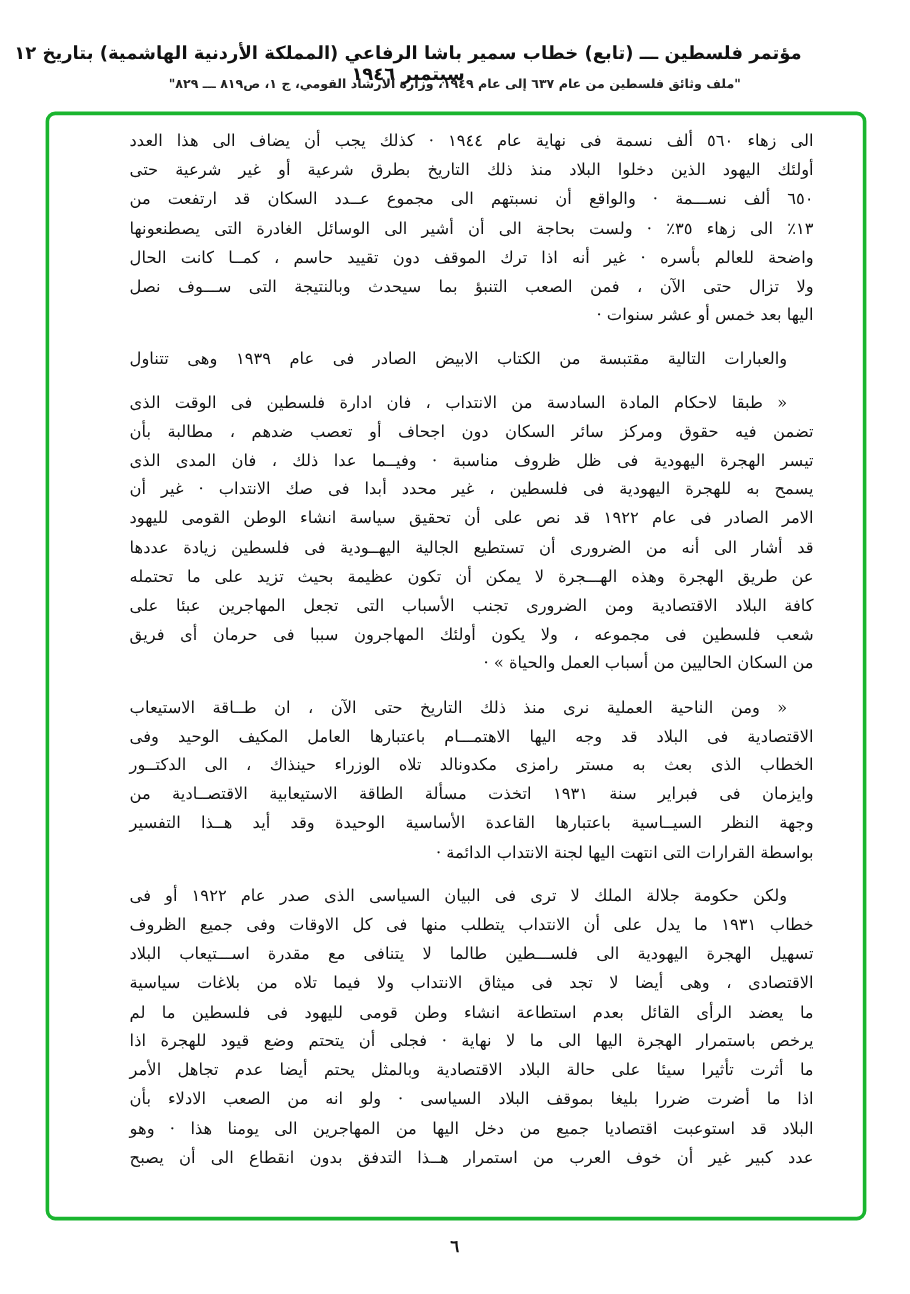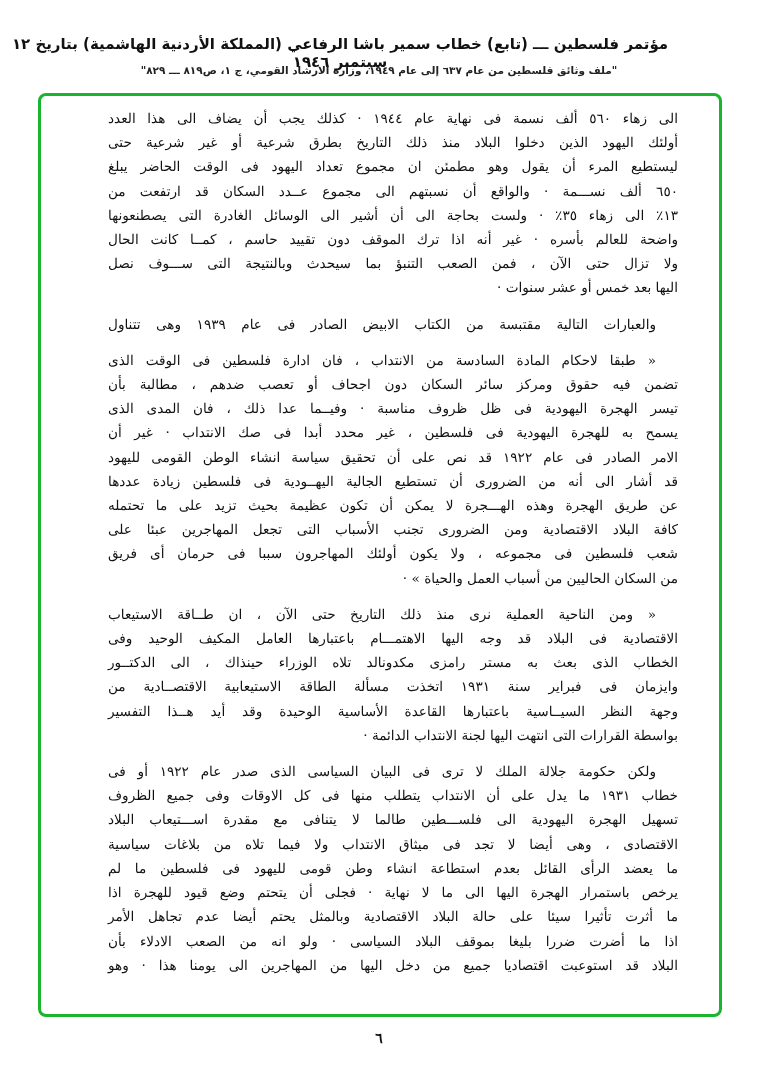--- a/index.html
+++ b/index.html
@@ -26,21 +26,20 @@
 
 <div class="header-title">مؤتمر فلسطين ـــ (تابع) خطاب سمير باشا الرفاعي (المملكة الأردنية الهاشمية) بتاريخ ١٢ سبتمبر ١٩٤٦</div>
 <div class="header-source">"ملف وثائق فلسطين من عام ٦٣٧ إلى عام ١٩٤٩، وزارة الارشاد القومي، ج ١، ص٨١٩ ـــ ٨٢٩"</div>
 
 <div class="frame" style="border-color: rgb(25, 181, 46);"></div>
 
 <div class="content">
   <p>
     <span class="ln">الى زهاء ٥٦٠ ألف نسمة فى نهاية عام ١٩٤٤ · كذلك يجب أن يضاف الى هذا العدد</span>
     <span class="ln">أولئك اليهود الذين دخلوا البلاد منذ ذلك التاريخ بطرق شرعية أو غير شرعية حتى</span>
-    <span class="ln">ليستطيع المرء أن يقول وهو مطمئن ان مجموع تعداد اليهود فى الوقت الحاضر يبلغ</span>
     <span class="ln">٦٥٠ ألف نســـمة · والواقع أن نسبتهم الى مجموع عــدد السكان قد ارتفعت من</span>
     <span class="ln">١٣٪ الى زهاء ٣٥٪ · ولست بحاجة الى أن أشير الى الوسائل الغادرة التى يصطنعونها</span>
     <span class="ln">واضحة للعالم بأسره · غير أنه اذا ترك الموقف دون تقييد حاسم ، كمــا كانت الحال</span>
     <span class="ln">ولا تزال حتى الآن ، فمن الصعب التنبؤ بما سيحدث وبالنتيجة التى ســـوف نصل</span>
     <span class="ln last">اليها بعد خمس أو عشر سنوات ·</span>
   </p>
   <p class="gap">
     <span class="ln indent">والعبارات التالية مقتبسة من الكتاب الابيض الصادر فى عام ١٩٣٩ وهى تتناول</span>
   </p>
   <p class="gap">
@@ -66,16 +65,17 @@
   <p class="gap">
     <span class="ln indent">ولكن حكومة جلالة الملك لا ترى فى البيان السياسى الذى صدر عام ١٩٢٢ أو فى</span>
     <span class="ln">خطاب ١٩٣١ ما يدل على أن الانتداب يتطلب منها فى كل الاوقات وفى جميع الظروف</span>
     <span class="ln">تسهيل الهجرة اليهودية الى فلســـطين طالما لا يتنافى مع مقدرة اســـتيعاب البلاد</span>
     <span class="ln">الاقتصادى ، وهى أيضا لا تجد فى ميثاق الانتداب ولا فيما تلاه من بلاغات سياسية</span>
     <span class="ln">ما يعضد الرأى القائل بعدم استطاعة انشاء وطن قومى لليهود فى فلسطين ما لم</span>
     <span class="ln">يرخص باستمرار الهجرة اليها الى ما لا نهاية · فجلى أن يتحتم وضع قيود للهجرة اذا</span>
     <span class="ln">ما أثرت تأثيرا سيئا على حالة البلاد الاقتصادية وبالمثل يحتم أيضا عدم تجاهل الأمر</span>
     <span class="ln">اذا ما أضرت ضررا بليغا بموقف البلاد السياسى · ولو انه من الصعب الادلاء بأن</span>
     <span class="ln">البلاد قد استوعبت اقتصاديا جميع من دخل اليها من المهاجرين الى يومنا هذا · وهو</span>
+    <span class="ln">عدد كبير غير أن خوف العرب من استمرار هــذا التدفق بدون انقطاع الى أن يصبح</span>
   </p>
 </div>
 
 <div class="page-number">٦</div>
 
 </body></html>

